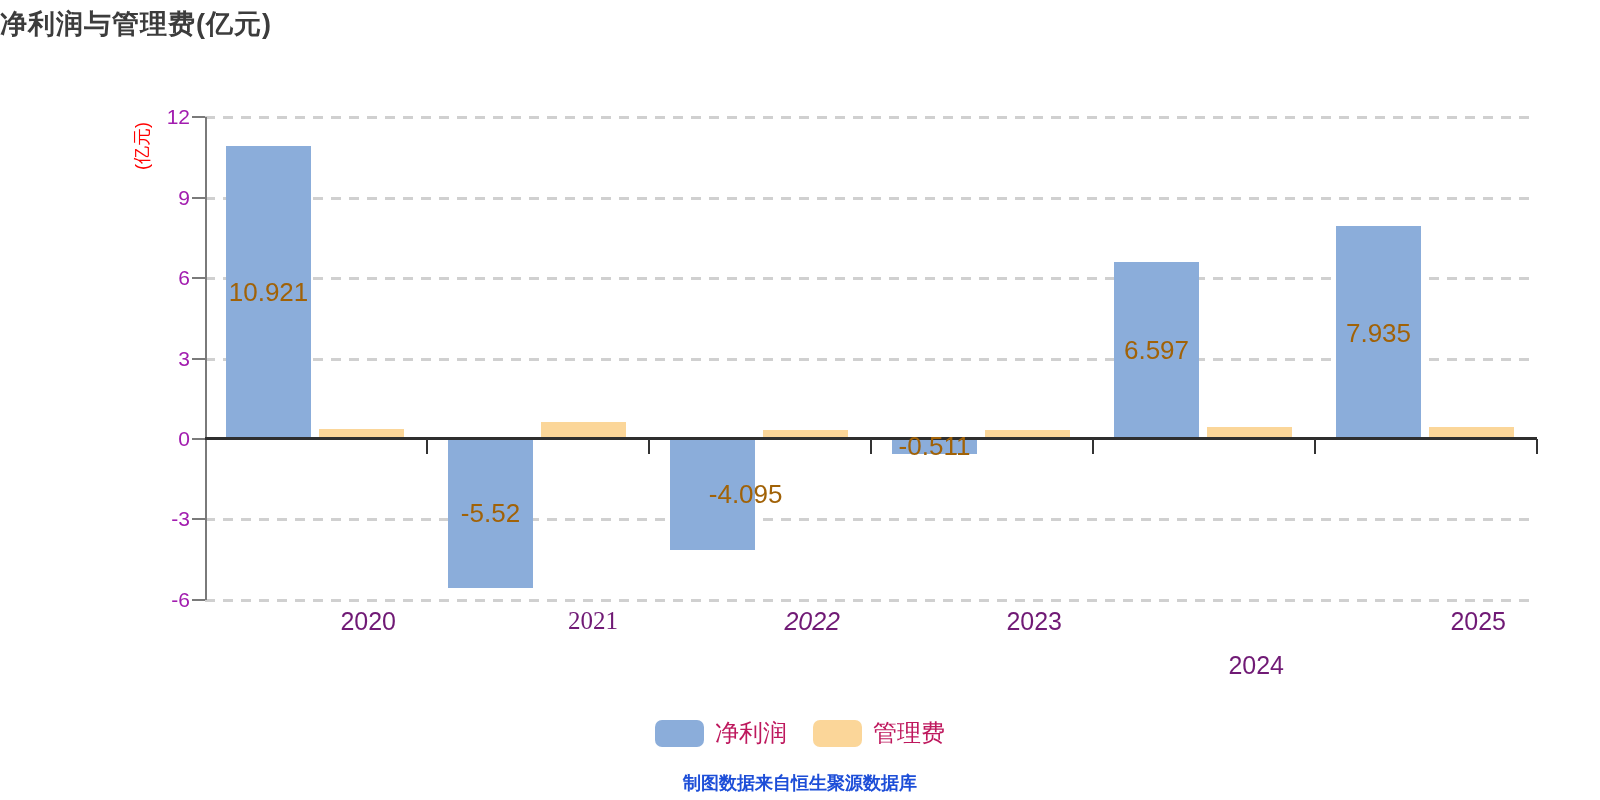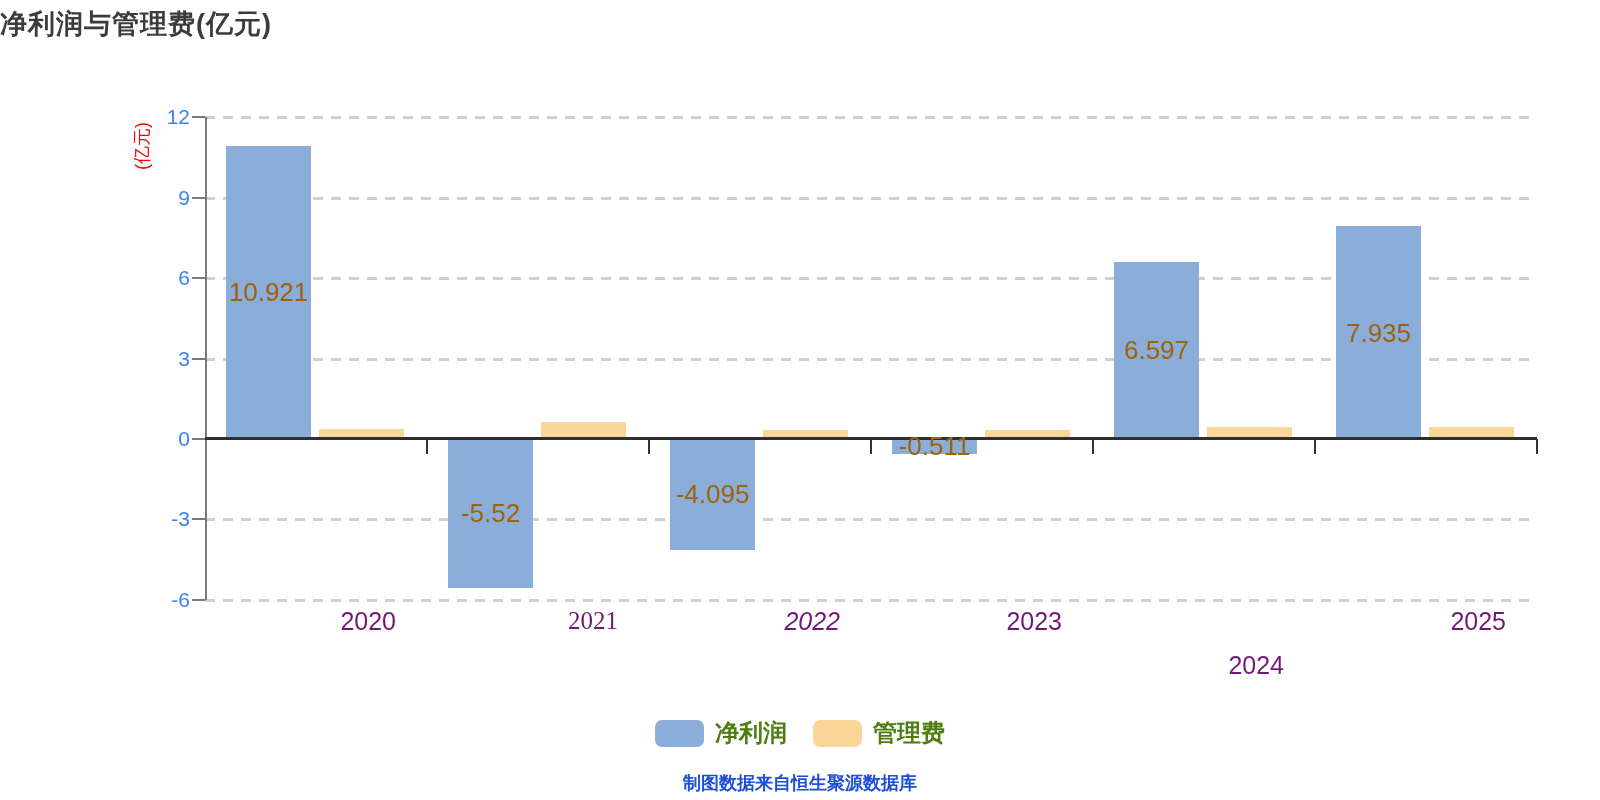--- a/index.html
+++ b/index.html
@@ -15,31 +15,31 @@
     position:absolute;left:142px;top:146px;transform:translate(-50%,-50%) rotate(-90deg);
     font-size:18px;color:#ff0000;white-space:nowrap;
   }
   .gridline{position:absolute;height:3px;
     background:repeating-linear-gradient(to right,#d0d0d0 0 10px,transparent 10px 18px);}
   .zero-line{position:absolute;height:3px;background:#2f2f2f;z-index:3;}
   .y-axis-line{position:absolute;width:2px;background:#7a7a7a;z-index:2;}
   .y-tick{position:absolute;width:13px;height:2px;background:#7a7a7a;}
   .x-tick{position:absolute;width:2px;height:15px;background:#333333;z-index:3;}
   .y-tick-label{position:absolute;width:80px;text-align:right;font-size:21px;
-    color:#3b82f6;line-height:28px;}
+    color:#a21caf;line-height:28px;}
   .x-tick-label{position:absolute;width:160px;text-align:right;font-size:25px;
     color:#701a75;line-height:30px;}
   .bar{position:absolute;z-index:1;}
   .bar-value{position:absolute;width:140px;text-align:center;font-size:26px;
     color:#a16207;line-height:30px;z-index:4;}
   .legend{position:absolute;top:717px;left:0;width:1600px;display:flex;
     justify-content:center;align-items:center;gap:26px;}
   .legend-item{display:flex;align-items:center;gap:11px;}
   .legend-swatch{width:49px;height:27px;border-radius:7px;}
-  .legend-label{font-size:24px;font-weight:700;color:#4d7c0f;}
+  .legend-label{font-size:24px;font-weight:400;color:#be185d;}
   .source-note{position:absolute;top:771px;left:0;width:1600px;text-align:center;
     font-size:18px;font-weight:700;color:#1d4ed8;}
 </style>
 </head>
 <body>
 
 <div class="stage">
   <div class="title">净利润与管理费(亿元)</div>
   <div class="y-unit">(亿元)</div>
 
@@ -76,21 +76,21 @@
       <div class="x-tick-label" style="left: 902px; top: 606px;">2023</div>
       <div class="x-tick" style="left: 1314px; top: 439px;"></div>
       <div class="x-tick-label" style="left: 1124px; top: 606px; margin-top: 44px;">2024</div>
       <div class="x-tick" style="left: 1536px; top: 439px;"></div>
       <div class="x-tick-label" style="left: 1346px; top: 606px;">2025</div>
       <div class="bar" style="left: 226px; top: 145.957px; width: 85px; height: 293.043px; background: rgb(139, 173, 218);"></div>
       <div class="bar-value" style="left: 198.5px; top: 277.478px;">10.921</div>
       <div class="bar" style="left: 448px; top: 440px; width: 85px; height: 148.118px; background: rgb(139, 173, 218);"></div>
       <div class="bar-value" style="left: 420.5px; top: 498.059px;">-5.52</div>
       <div class="bar" style="left: 670px; top: 440px; width: 85px; height: 109.881px; background: rgb(139, 173, 218);"></div>
-      <div class="bar-value" style="left: 642.5px; top: 478.941px;">-4.095</div>
+      <div class="bar-value" style="left: 642.5px; top: 478.941px; text-align: right;">-4.095</div>
       <div class="bar" style="left: 892px; top: 440px; width: 85px; height: 13.7117px; background: rgb(139, 173, 218);"></div>
       <div class="bar-value" style="left: 864.5px; top: 430.856px;">-0.511</div>
       <div class="bar" style="left: 1114px; top: 261.983px; width: 85px; height: 177.017px; background: rgb(139, 173, 218);"></div>
       <div class="bar-value" style="left: 1086.5px; top: 335.491px;">6.597</div>
       <div class="bar" style="left: 1336px; top: 226.08px; width: 85px; height: 212.92px; background: rgb(139, 173, 218);"></div>
       <div class="bar-value" style="left: 1308.5px; top: 317.54px;">7.935</div>
       <div class="bar" style="left: 319px; top: 429.072px; width: 85px; height: 9.92821px; background: rgb(251, 214, 153);"></div>
       <div class="bar" style="left: 541px; top: 421.559px; width: 85px; height: 17.4414px; background: rgb(251, 214, 153);"></div>
       <div class="bar" style="left: 763px; top: 429.877px; width: 85px; height: 9.12322px; background: rgb(251, 214, 153);"></div>
       <div class="bar" style="left: 985px; top: 430.145px; width: 85px; height: 8.85489px; background: rgb(251, 214, 153);"></div>

